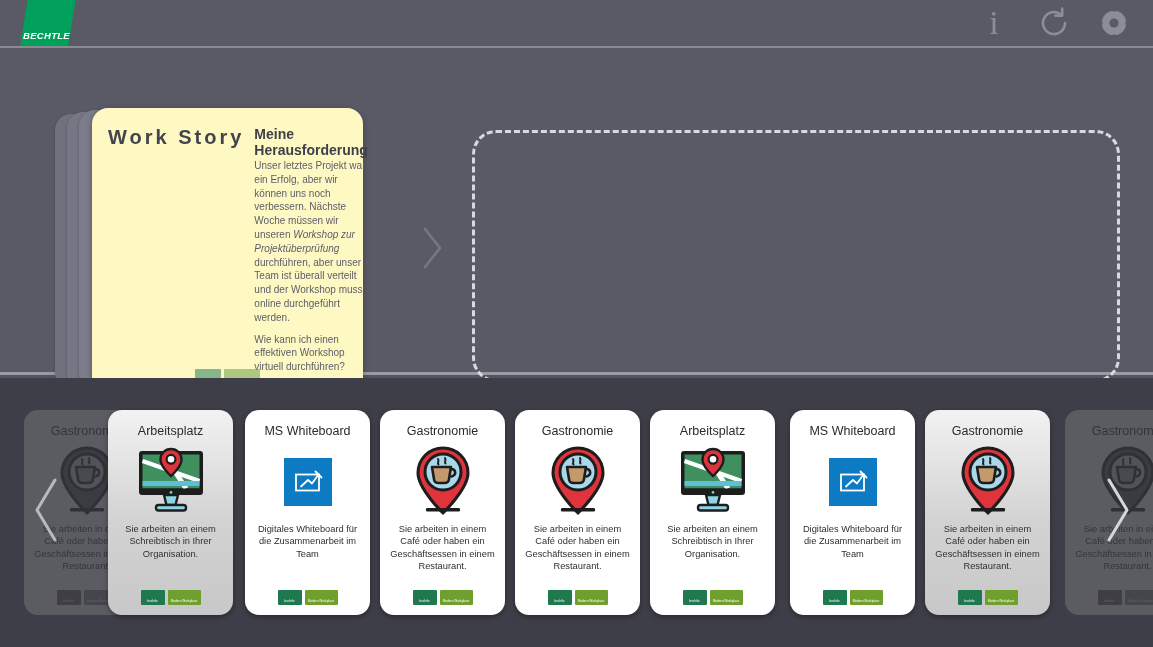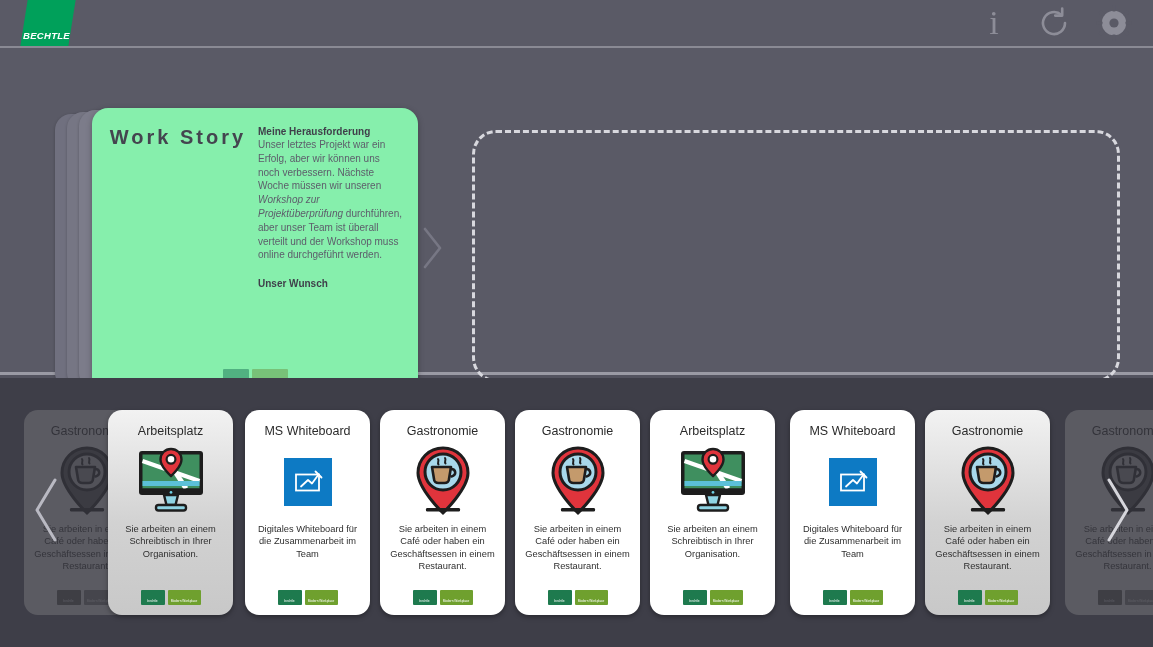--- a/index.html
+++ b/index.html
@@ -58,39 +58,39 @@
     position: absolute;
     border-radius: 16px;
     background: #7a7a88;
     box-shadow: 0 1px 3px rgba(0,0,0,.25);
   }
   .stack.s1 { left: 55px;  top: 66px; width: 240px; height: 275px; background: #70707f; }
   .stack.s2 { left: 67px;  top: 64px; width: 240px; height: 277px; background: #767684; }
   .stack.s3 { left: 79px;  top: 62px; width: 240px; height: 279px; background: #7c7c8a; }
 
   #story-card {
-    position: absolute; left: 92px; top: 60px; width: 326px; height: 285px;
+    position: absolute; left: 92px; top: 60px; width: 271px; height: 285px;
     border-radius: 16px;
-    background: #86efac;
+    background: #fef9c3;
     box-shadow: 0 2px 6px rgba(0,0,0,.28);
     padding: 14px 16px 8px 16px;
     display: flex; gap: 10px;
   }
   #story-left { width: 140px; padding-top: 4px; }
   #story-title {
     color: #44444f; font-size: 20px; font-weight: bold;
     letter-spacing: 3px; text-align: center; margin-bottom: 14px;
     white-space: nowrap;
   }
   #story-body {
     color: #43434e; font-size: 13.5px; line-height: 1.35;
     text-align: center;
   }
   #story-right { flex: 1; padding-top: 4px; }
-  .sr-head { color: #3f3f4a; font-size: 10px; font-weight: bold; margin-bottom: 1px; }
+  .sr-head { color: #3f3f4a; font-size: 14px; font-weight: bold; margin-bottom: 1px; }
   .sr-p { color: #5d5d6b; font-size: 10px; line-height: 1.38; }
   .sr-p i { font-style: italic; }
   .sr-p b { font-weight: bold; color: #3f3f4a; }
   .sr-gap { height: 8px; }
 
   #story-logos {
     position: absolute; left: 0; right: 0; bottom: 8px;
     display: flex; justify-content: center; gap: 3px;
   }
   .mini-logo { height: 16px; border-radius: 1px; opacity: .55;
@@ -218,20 +218,21 @@
     <div class="stack s3"></div>
 
     <div id="story-card">
       <div id="story-left">
         <div id="story-title">Work Story</div>
       </div>
       <div id="story-right">
         <div class="sr-head">Meine Herausforderung</div>
         <div class="sr-p"><span>Unser letztes Projekt war ein Erfolg, aber wir können uns noch verbessern. Nächste Woche müssen wir unseren </span><i>Workshop zur Projektüberprüfung</i><span> durchführen, aber unser Team ist überall verteilt und der Workshop muss online durchgeführt werden.</span></div>
         <div class="sr-gap"></div>
+        <div class="sr-p">Wie kann ich einen effektiven Workshop virtuell durchführen?</div>
         <div class="sr-gap"></div>
         <div class="sr-head">Unser Wunsch</div>
       </div>
       <div id="story-logos">
         <div class="mini-logo a">
             <span>bechtle</span>
           </div>
         <div class="mini-logo b">
             <span>Modern Workplace</span>
           </div>

